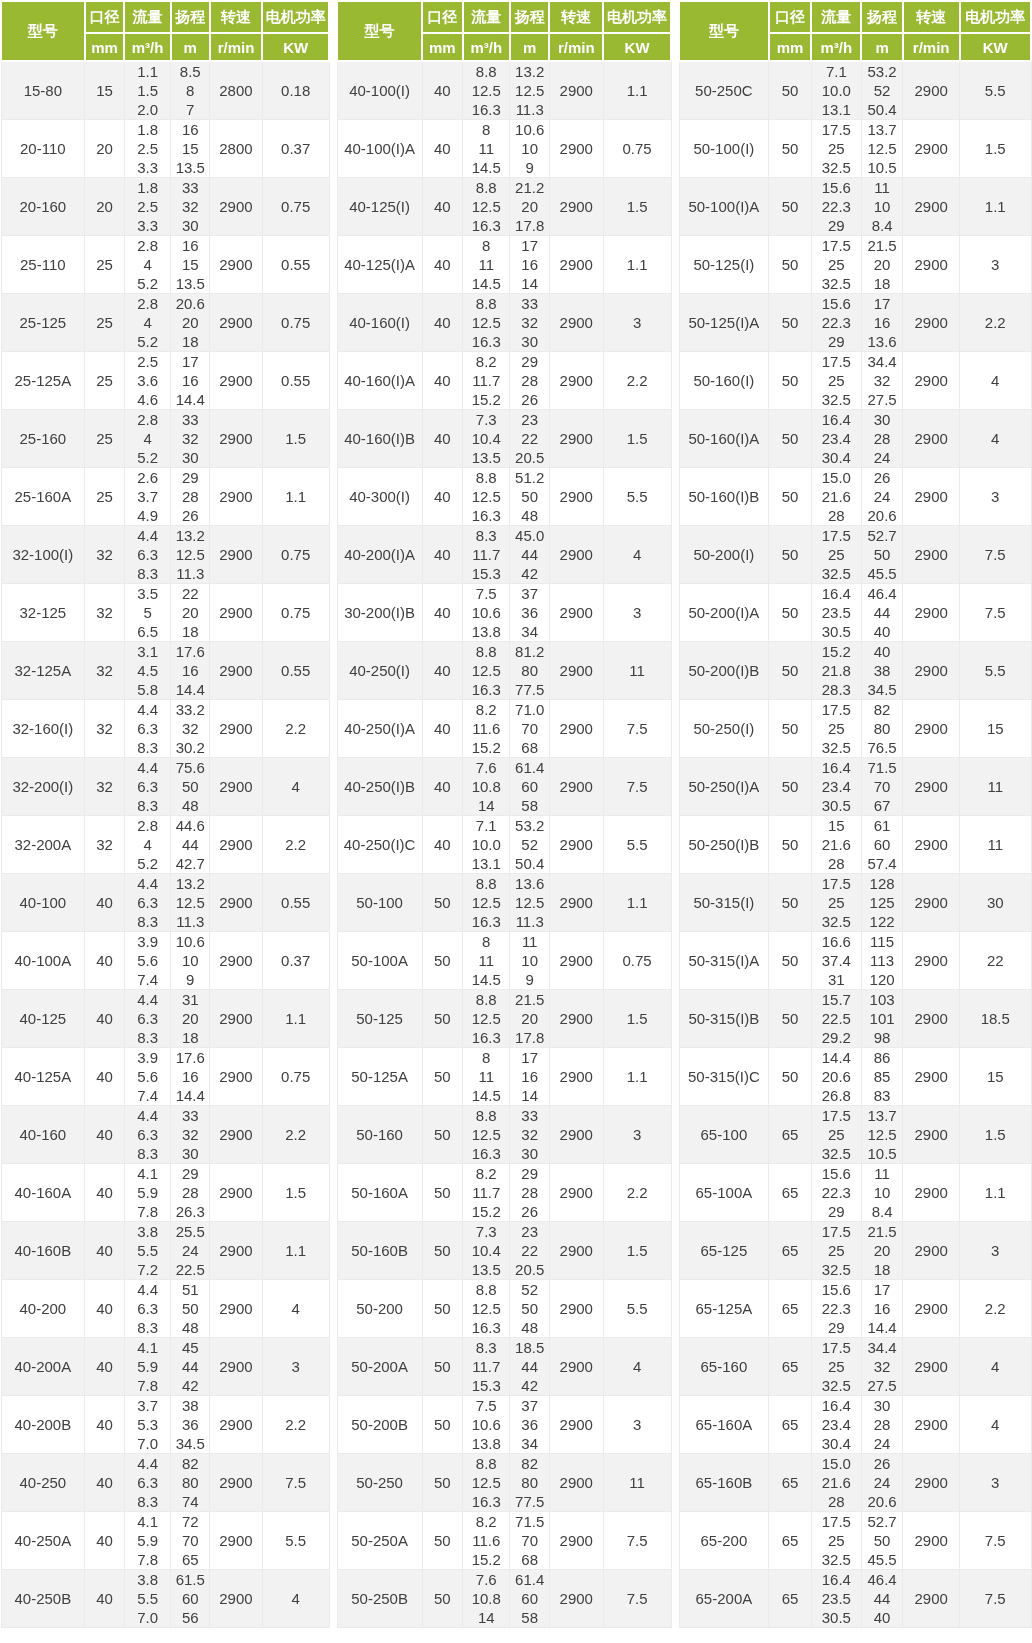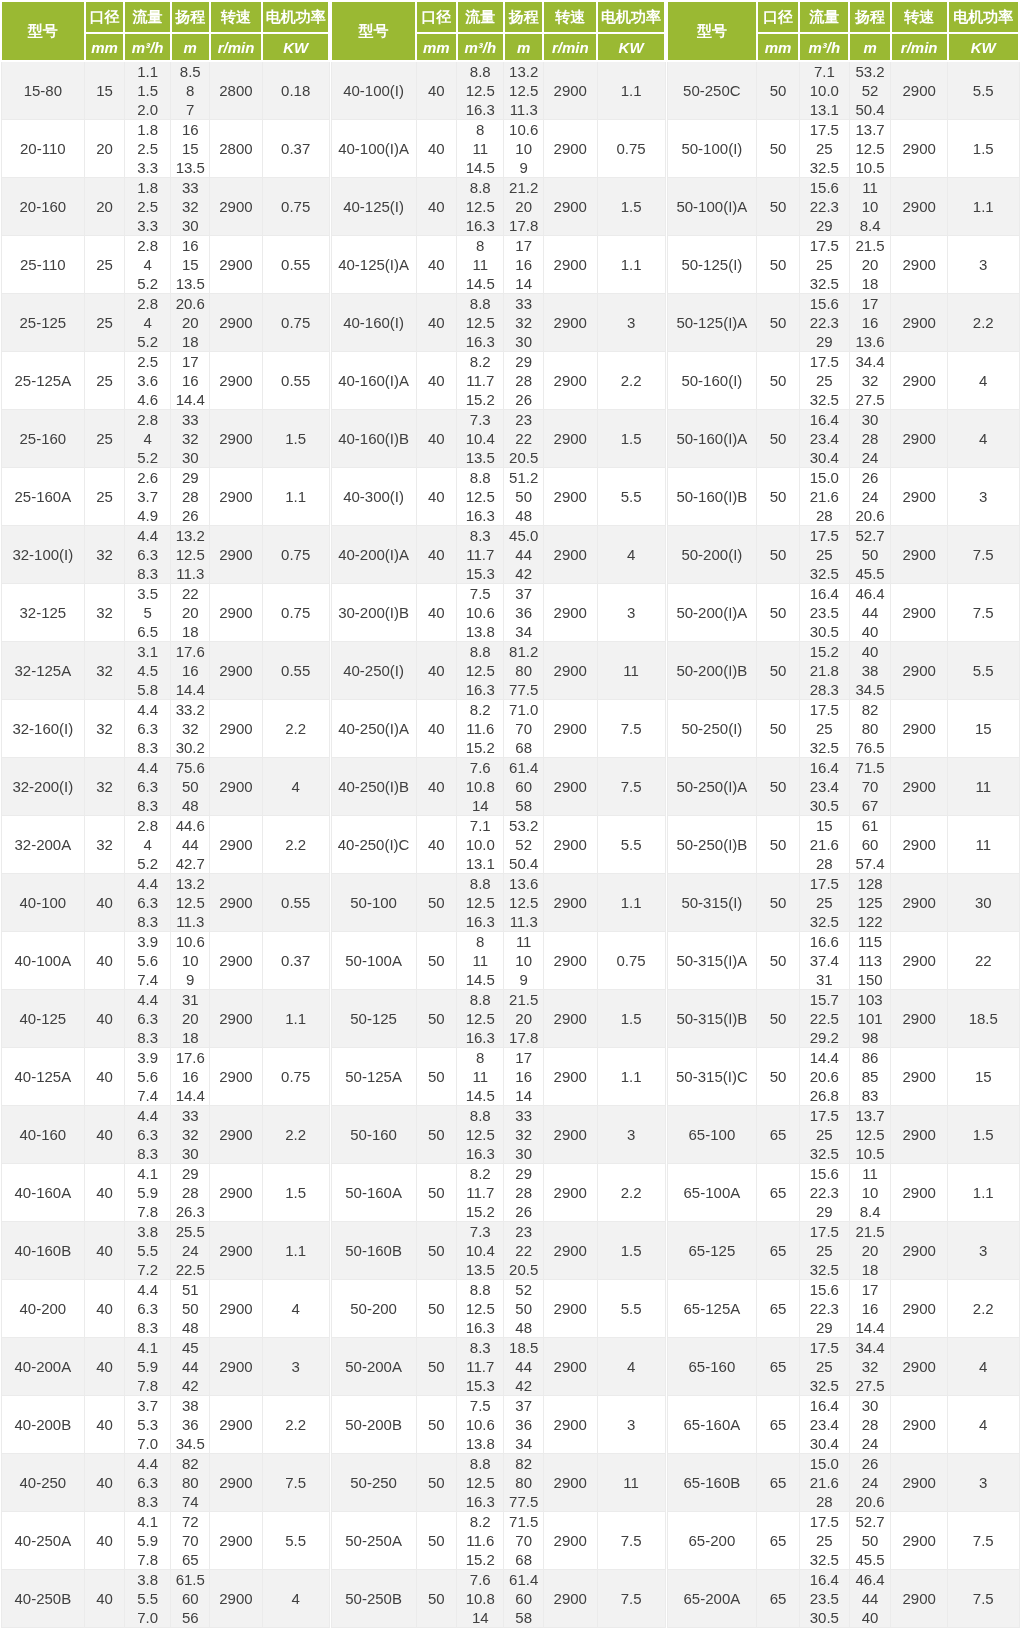--- a/index.html
+++ b/index.html
@@ -6,21 +6,21 @@
   body{
     width:1032px;
     min-height:1643px;
     background:#ffffff;
     font-family:"Liberation Sans","DejaVu Sans",sans-serif;
     color:#404040;
     overflow:hidden;
   }
   .tables-wrap{
     display:flex;
-    gap:0;
+    gap:6px;
     width:856px;
   }
   table.pump-table{
     border-collapse:collapse;
     table-layout:fixed;
     flex:0 0 auto;
   }
   table.pump-table.t0{width:330px;}
   table.pump-table.t1{width:336px;}
   table.pump-table.t2{width:354px;}
@@ -34,21 +34,21 @@
     background:#9ab933;
     color:#ffffff;
     border:2px solid #ffffff;
     font-size:15px;
     font-weight:bold;
     padding:0;
     text-align:center;
     vertical-align:middle;
   }
   thead tr.h-top th{height:30px;}
-  thead tr.h-unit th{height:26px;font-style:italic;}
+  thead tr.h-unit th{height:26px;}
   thead th.model-th{height:auto;}
   tbody td{
     border:1px solid #ebebeb;
     text-align:center;
     vertical-align:middle;
     font-size:15px;
     padding:0;
     height:57px;
     line-height:19px;
   }
@@ -1256,21 +1256,21 @@
           <td>50-315(I)A</td>
           <td>50</td>
           <td class="multi">
             <div>16.6</div>
             <div>37.4</div>
             <div>31</div>
           </td>
           <td class="multi">
             <div>115</div>
             <div>113</div>
-            <div>150</div>
+            <div>120</div>
           </td>
           <td>2900</td>
           <td>22</td>
         </tr>
         <tr class="odd">
           <td>50-315(I)B</td>
           <td>50</td>
           <td class="multi">
             <div>15.7</div>
             <div>22.5</div>

